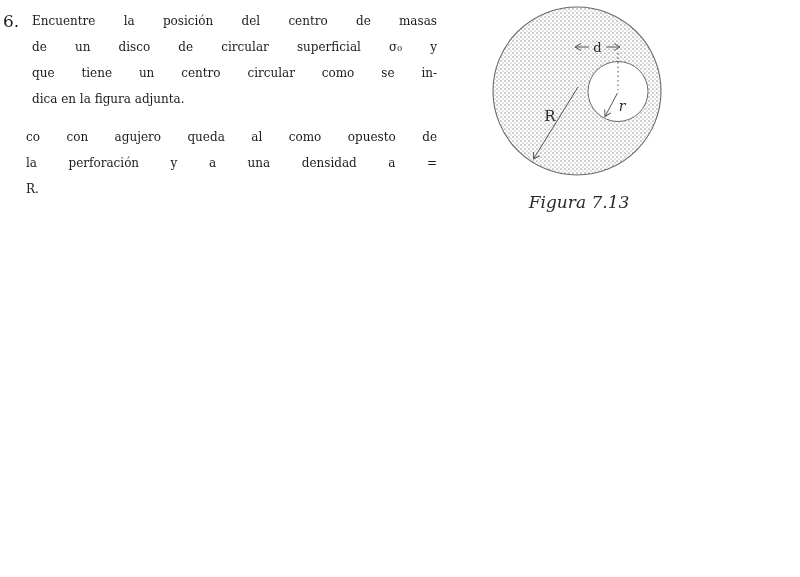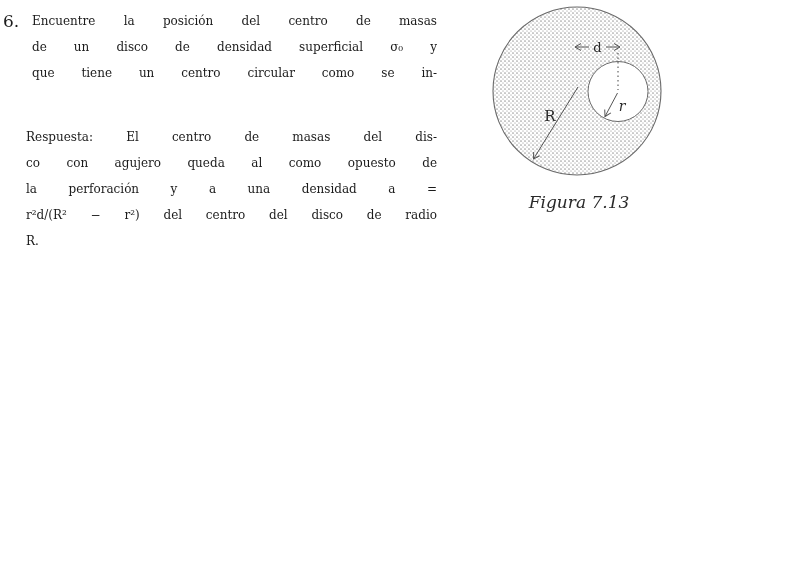--- a/index.html
+++ b/index.html
@@ -62,30 +62,29 @@
 </style>
 </head>
 <body>
 
 <div class="page">
 
   <div class="problem-statement">
     <div class="item-number">6.</div>
     <div class="item-body">
       <div class="line just">Encuentre la posición del centro de masas</div>
-      <div class="line just">de un disco de densidad superficial σ₀ y</div>
+      <div class="line just">de un disco de circular superficial σ₀ y</div>
       <div class="line just">que tiene un centro circular como se in-</div>
+      <div class="line">dica en la figura adjunta.</div>
     </div>
   </div>
 
   <div class="answer-paragraph">
-    <div class="line just">Respuesta: El centro de masas del dis-</div>
     <div class="line just">co con agujero queda al como opuesto de</div>
     <div class="line just">la perforación y a una densidad a =</div>
-    <div class="line just">r²d/(R² − r²) del centro del disco de radio</div>
     <div class="line">R.</div>
   </div>
 
   <div class="figure-wrap">
     <svg width="220" height="220" viewBox="0 0 220 220">
       <defs>
         <pattern id="stipple" width="4" height="4" patternUnits="userSpaceOnUse">
           <rect width="4" height="4" fill="#ffffff"></rect>
           <circle cx="1" cy="1" r="0.85" fill="#9f9f9f"></circle>
           <circle cx="3" cy="3" r="0.85" fill="#c9c9c9"></circle>

